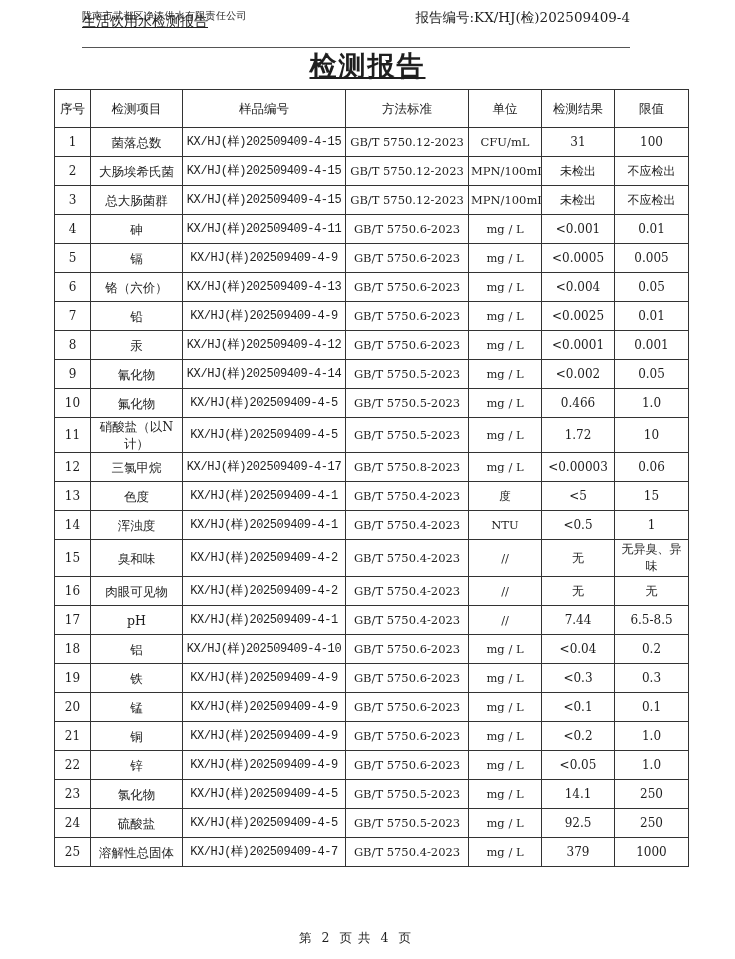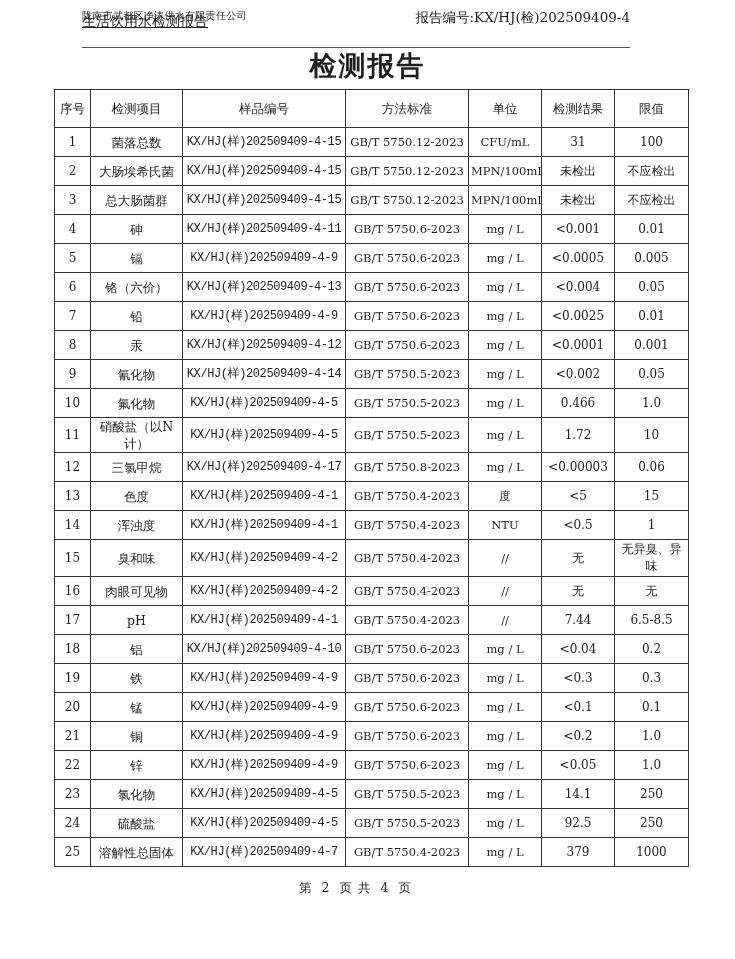--- a/index.html
+++ b/index.html
@@ -48,20 +48,21 @@
     .doc-title {
       position: absolute;
       left: 0;
       width: 735px;
       top: 48px;
       text-align: center;
       font-size: 27px;
       font-weight: bold;
       letter-spacing: 2px;
       font-family: "DejaVu Sans", "Liberation Sans", sans-serif;
+      text-decoration: underline;
     }
     table.results {
       position: absolute;
       left: 54px;
       top: 89px;
       width: 634px;
       border-collapse: collapse;
       table-layout: fixed;
       font-size: 12px;
     }
@@ -88,21 +89,21 @@
       white-space: normal;
       line-height: 17px;
     }
     table.results td.item { font-size: 12.5px; }
     table.results td.mono { font-family: "Liberation Mono", "DejaVu Sans Mono", monospace; font-size: 12px; letter-spacing: -0.4px; }
     table.results td.std  { font-size: 11.5px; }
     .page-footer {
       position: absolute;
       left: 0;
       width: 607px;
-      top: 880px;
+      top: 930px;
       padding-left: 104px;
       box-sizing: border-box;
       text-align: center;
       font-size: 12.5px;
       letter-spacing: 1px;
     }
     .page-footer span { margin: 0 2px; }
   </style>
 </head>
 <body>

